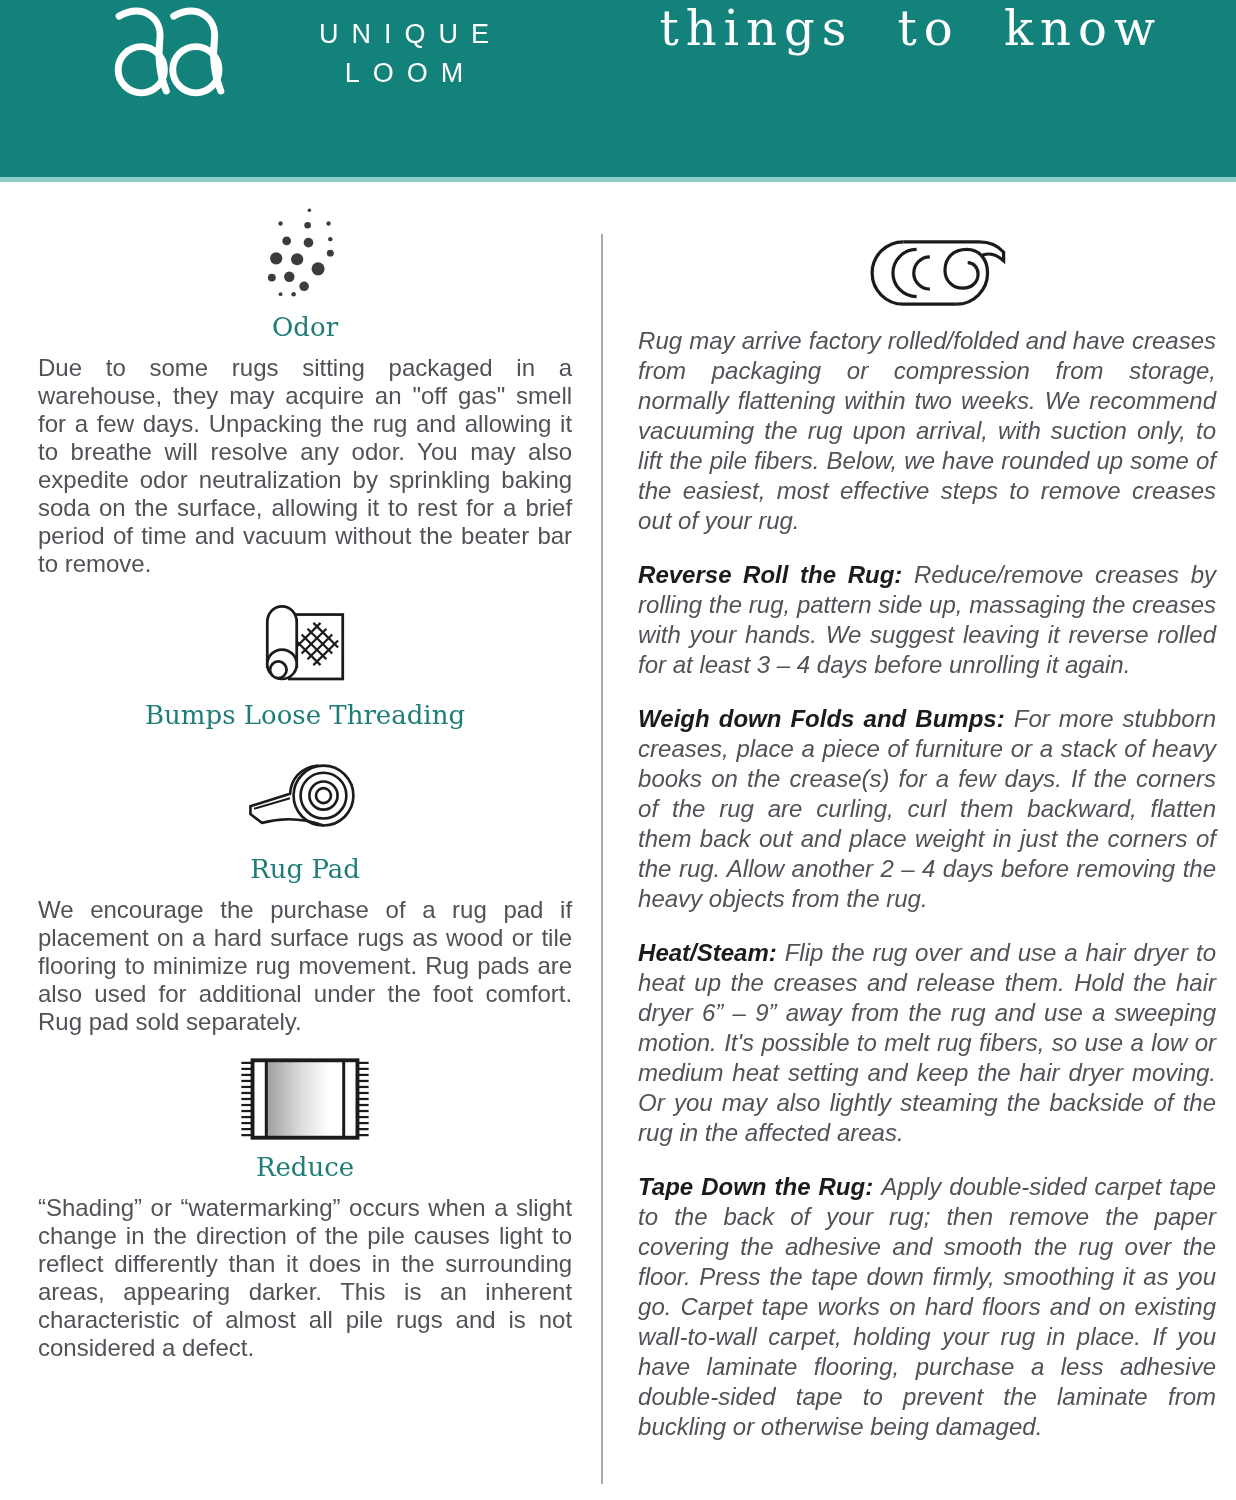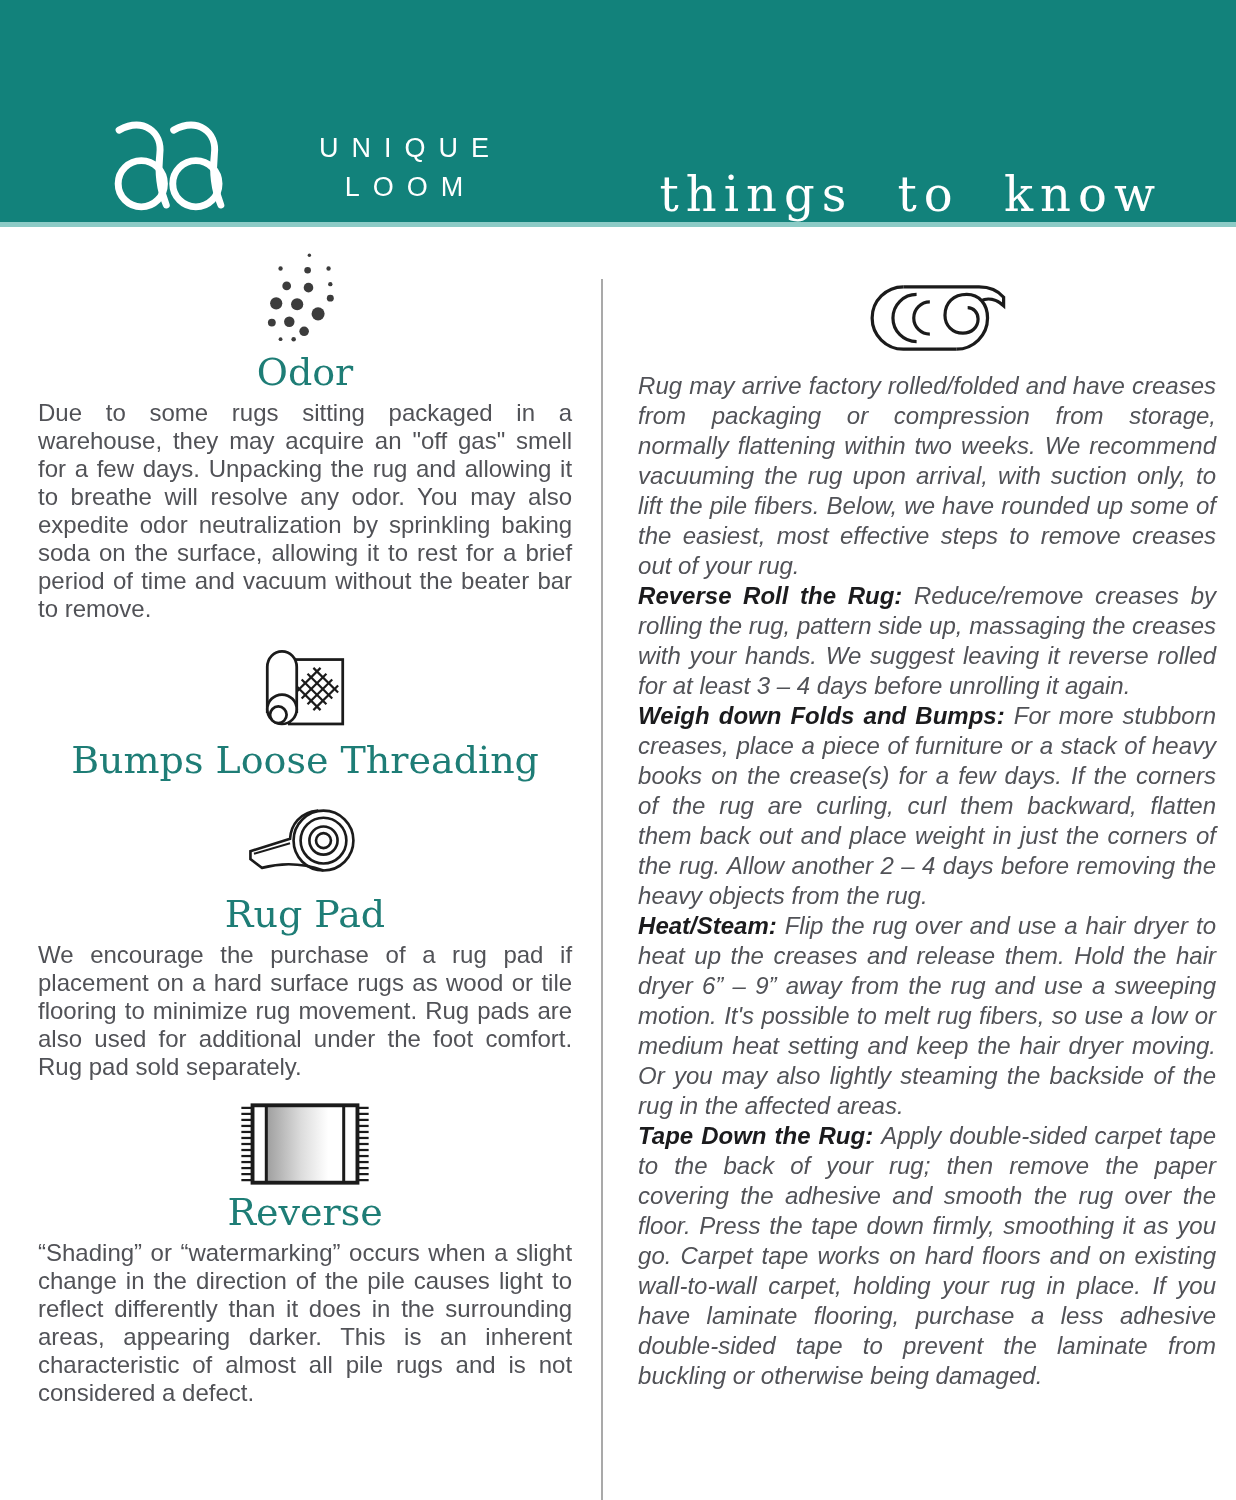--- a/index.html
+++ b/index.html
@@ -7,25 +7,25 @@
   .page {
     position: relative;
     width: 1236px;
     height: 1500px;
     background: #ffffff;
     overflow: hidden;
     font-family: "Liberation Sans", sans-serif;
   }
   
   .header {
-    height: 227px;
+    height: 182px;
     background: #12827B;
     border-bottom: 5px solid #8CCBC6;
     display: flex;
-    align-items: flex-end;
+    align-items: flex-start;
     padding: 0 62px 0 108px;
     color: #ffffff;
   }
   .logo-wrap { display: flex; align-items: center; }
   .brand-text {
     margin-left: 26px;
     text-align: center;
     font-size: 27px;
     letter-spacing: 13px;
     line-height: 1.45;
@@ -54,35 +54,35 @@
     height: 1250px;
     width: 2px;
     background: #a9a9a9;
   }
   .col-left  { width: 536px; }
   .col-right { width: 580px; margin-left: 66px; }
   .section { margin-bottom: 20px; }
   .icon-box { display: block; margin: 0 auto 4px auto; }
   .sec-heading {
     font-family: "DejaVu Serif", "Liberation Serif", serif;
-    font-size: 38px;
+    font-size: 26px;
     line-height: 42px;
     color: #1E7D76;
     text-align: center;
     margin: 0 0 6px 0;
     font-weight: normal;
   }
   .body-text {
     font-size: 24px;
     line-height: 28px;
     color: #515257;
     text-align: justify;
   }
   .col-right .body-text { line-height: 30px; font-style: italic; }
-  .tip { }
+  .tip { margin-top: 24px; }
   .tip-label { font-weight: bold; color: #1b1b1d; }
   svg.ink { stroke: #1b1b1b; fill: none; stroke-width: 3; }
 </style>
 </head>
 <body>
 
 <div class="page">
 
   <div class="header">
     <div class="logo-wrap">
@@ -202,21 +202,21 @@
             <line x1="137" y1="71" x2="149" y2="71"></line>
               <line x1="137" y1="78" x2="149" y2="78"></line>
               <line x1="137" y1="85" x2="149" y2="85"></line>
               <line x1="137" y1="92" x2="149" y2="92"></line>
           </g>
           <rect x="30" y="7" width="90" height="86" fill="url(#shadeGrad)"></rect>
           <rect x="14" y="5" width="122" height="90" fill="none" stroke="#1b1b1b" stroke-width="4.5"></rect>
           <line x1="30" y1="5" x2="30" y2="95" stroke="#1b1b1b" stroke-width="3.5"></line>
           <line x1="120" y1="5" x2="120" y2="95" stroke="#1b1b1b" stroke-width="3.5"></line>
         </svg>
-        <h2 class="sec-heading">Reverse</h2>
+        <h2 class="sec-heading">Reduce</h2>
         <p class="body-text">“Shading” or “watermarking” occurs when a slight change in the direction of the pile causes light to reflect differently than it does in the surrounding areas, appearing darker. This is an inherent characteristic of almost all pile rugs and is not considered a defect.</p>
       </div>
     </div>
 
     <div class="col-right">
       <div class="section" style="margin-top:32px;">
         <svg class="icon-box ink" width="162" height="70" viewBox="0 0 170 74" style="margin-bottom:18px; stroke-width:3.4;">
           <path d="M 60 4 A 33 33 0 0 0 60 70 L 116 70"></path>
           <path d="M 74 12 A 25 25 0 0 0 74 62"></path>
           <path d="M 88 20 A 17 17 0 0 0 88 54"></path>

